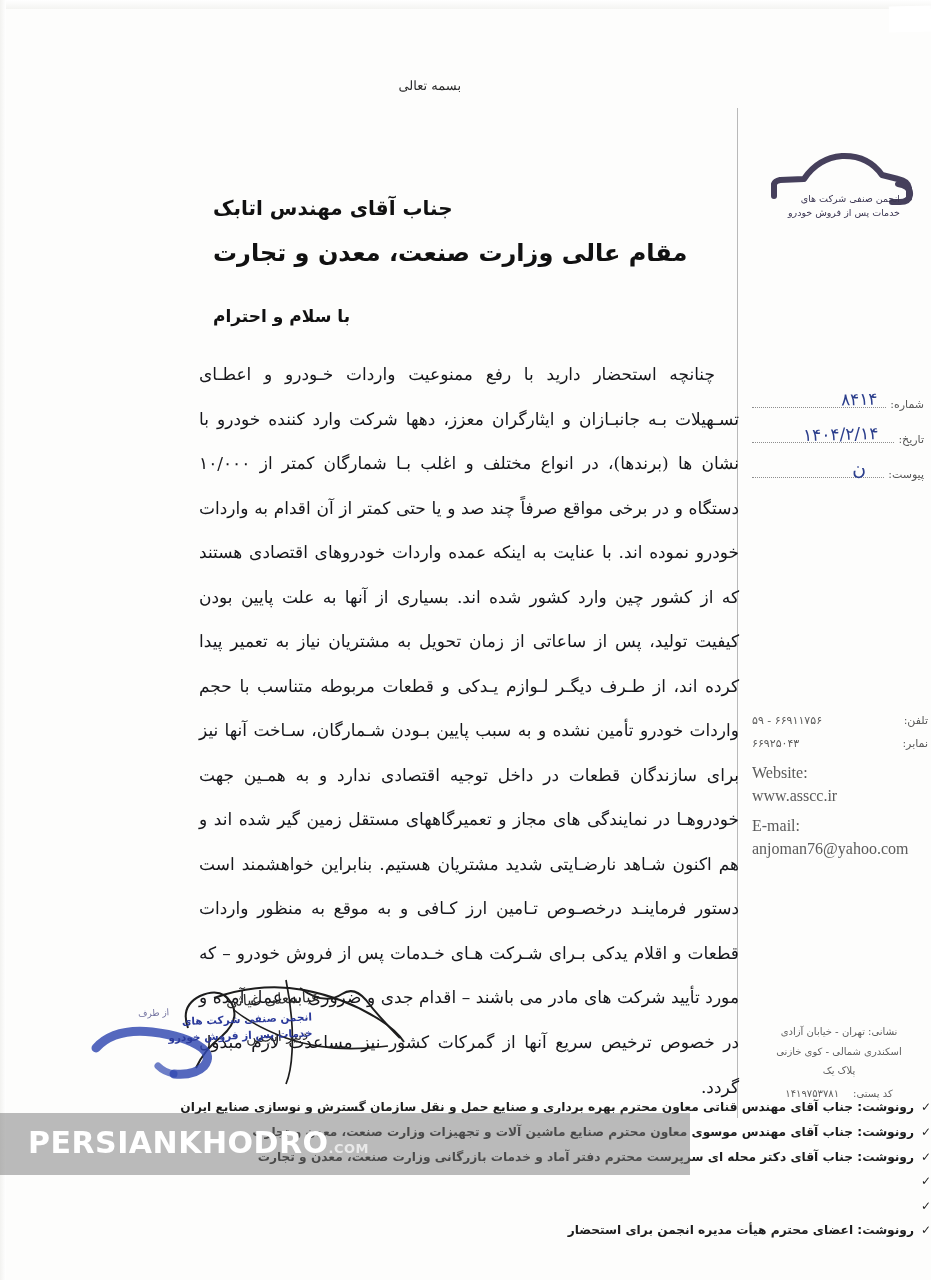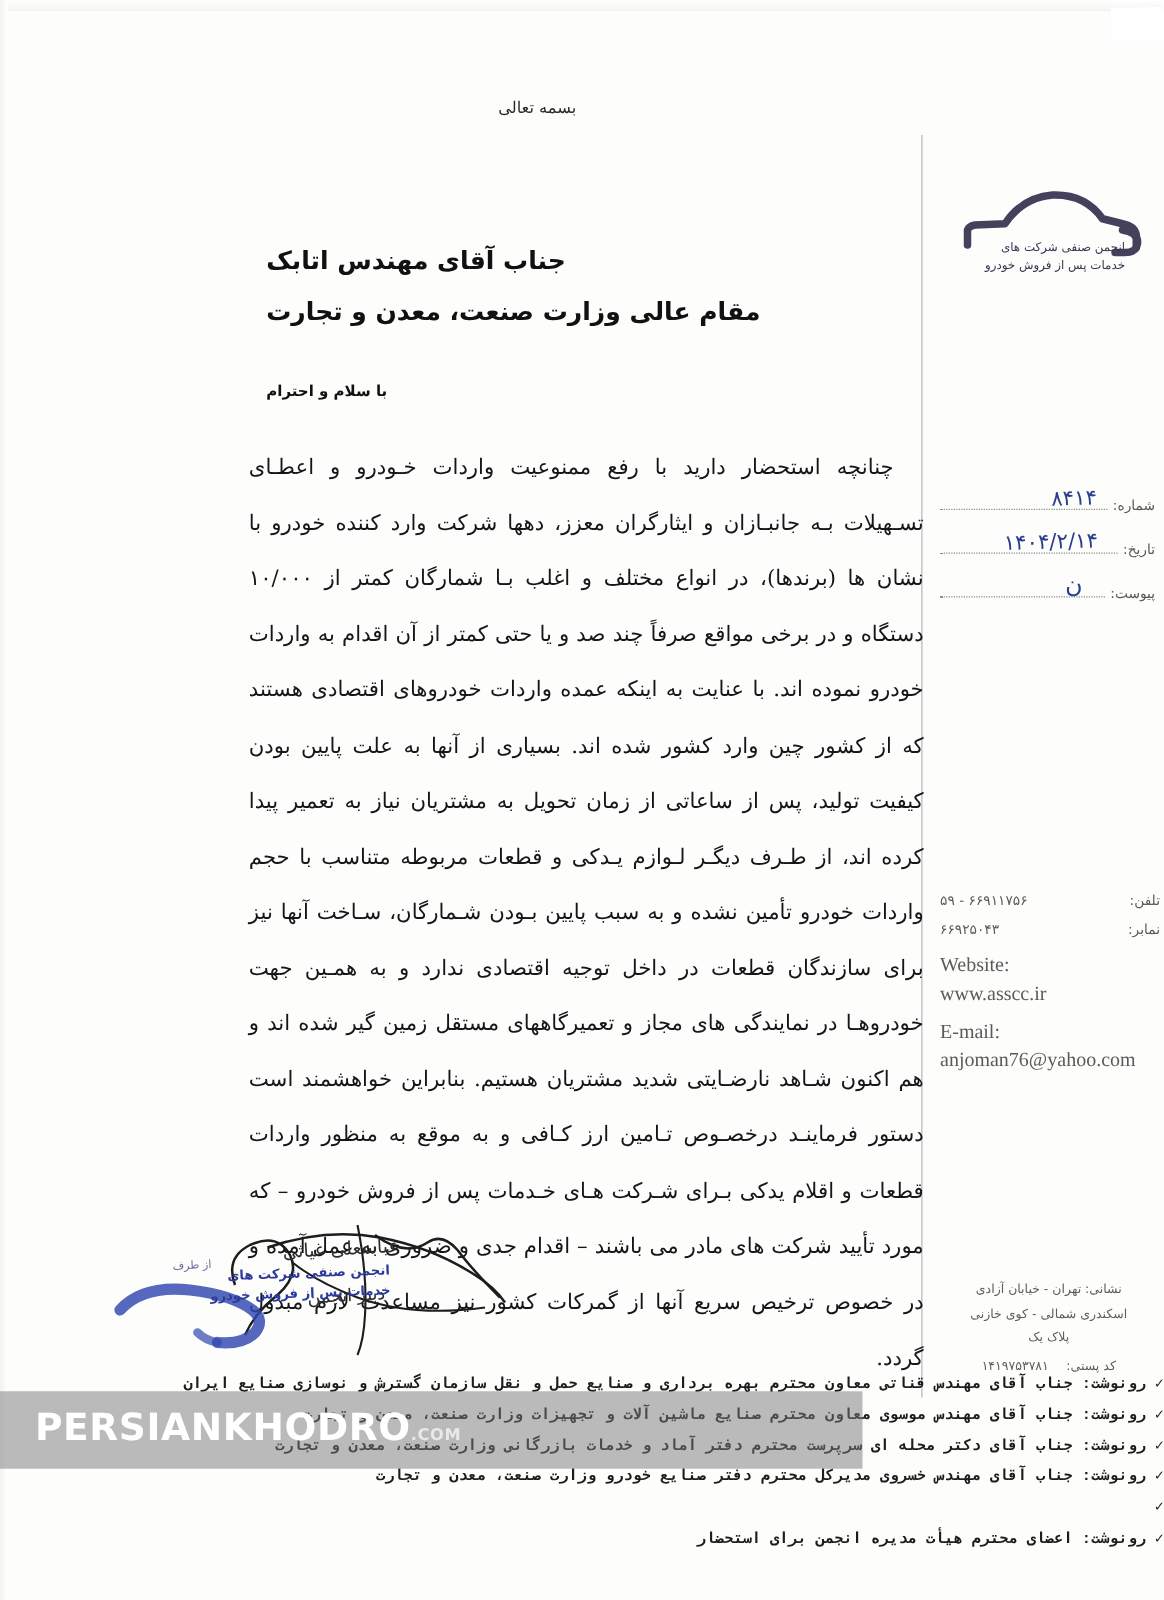--- a/index.html
+++ b/index.html
@@ -93,30 +93,30 @@
     top: 188px;
     right: 198px;
     width: 520px;
     text-align: left;
     font-weight: bold;
     font-size: 20px;
     line-height: 2.05;
     color: #111111;
     font-family: "DejaVu Sans", "Liberation Sans", sans-serif;
   }
-  .addressee .line2 { font-size: 20px; }
+  .addressee .line2 { font-size: 24px; }
 
   .salutation {
     position: absolute;
     top: 306px;
     right: 198px;
     width: 520px;
     text-align: left;
     font-weight: bold;
-    font-size: 12px;
+    font-size: 17px;
     color: #111111;
   }
 
   
   .body-text {
     position: absolute;
     top: 352px;
     right: 192px;
     width: 540px;
     text-align: justify;
@@ -300,21 +300,20 @@
     line-height: 1.5;
   }
   .cc-item {
     display: flex;
     justify-content: flex-start;
     align-items: baseline;
     gap: 7px;
     margin-bottom: 6.5px;
     direction: ltr;
     justify-content: flex-end;
-    font-family: Liberation Mono, monospace;
   }
   .cc-check {
     font-size: 12px;
     color: #222;
     order: 2;
     font-weight: normal;
   }
   .cc-text {
     direction: rtl;
     order: 1;
@@ -456,21 +455,20 @@
     </div>
     <div class="cc-item">
       <span class="cc-text">رونوشت: جناب آقای مهندس موسوی معاون محترم صنایع ماشین آلات و تجهیزات وزارت صنعت، معدن و تجارت</span>
       <span class="cc-check">✓</span>
     </div>
     <div class="cc-item">
       <span class="cc-text">رونوشت: جناب آقای دکتر محله ای سرپرست محترم دفتر آماد و خدمات بازرگانی وزارت صنعت، معدن و تجارت</span>
       <span class="cc-check">✓</span>
     </div>
     <div class="cc-item">
-      <span class="cc-text">رونوشت: جناب آقای مهندس خسروی مدیرکل محترم دفتر صنایع خودرو وزارت صنعت، معدن و تجارت</span>
       <span class="cc-check">✓</span>
     </div>
     <div class="cc-item">
       <span class="cc-check">✓</span>
     </div>
     <div class="cc-item">
       <span class="cc-text">رونوشت: اعضای محترم هیأت مدیره انجمن برای استحضار</span>
       <span class="cc-check">✓</span>
     </div>
   </div>

